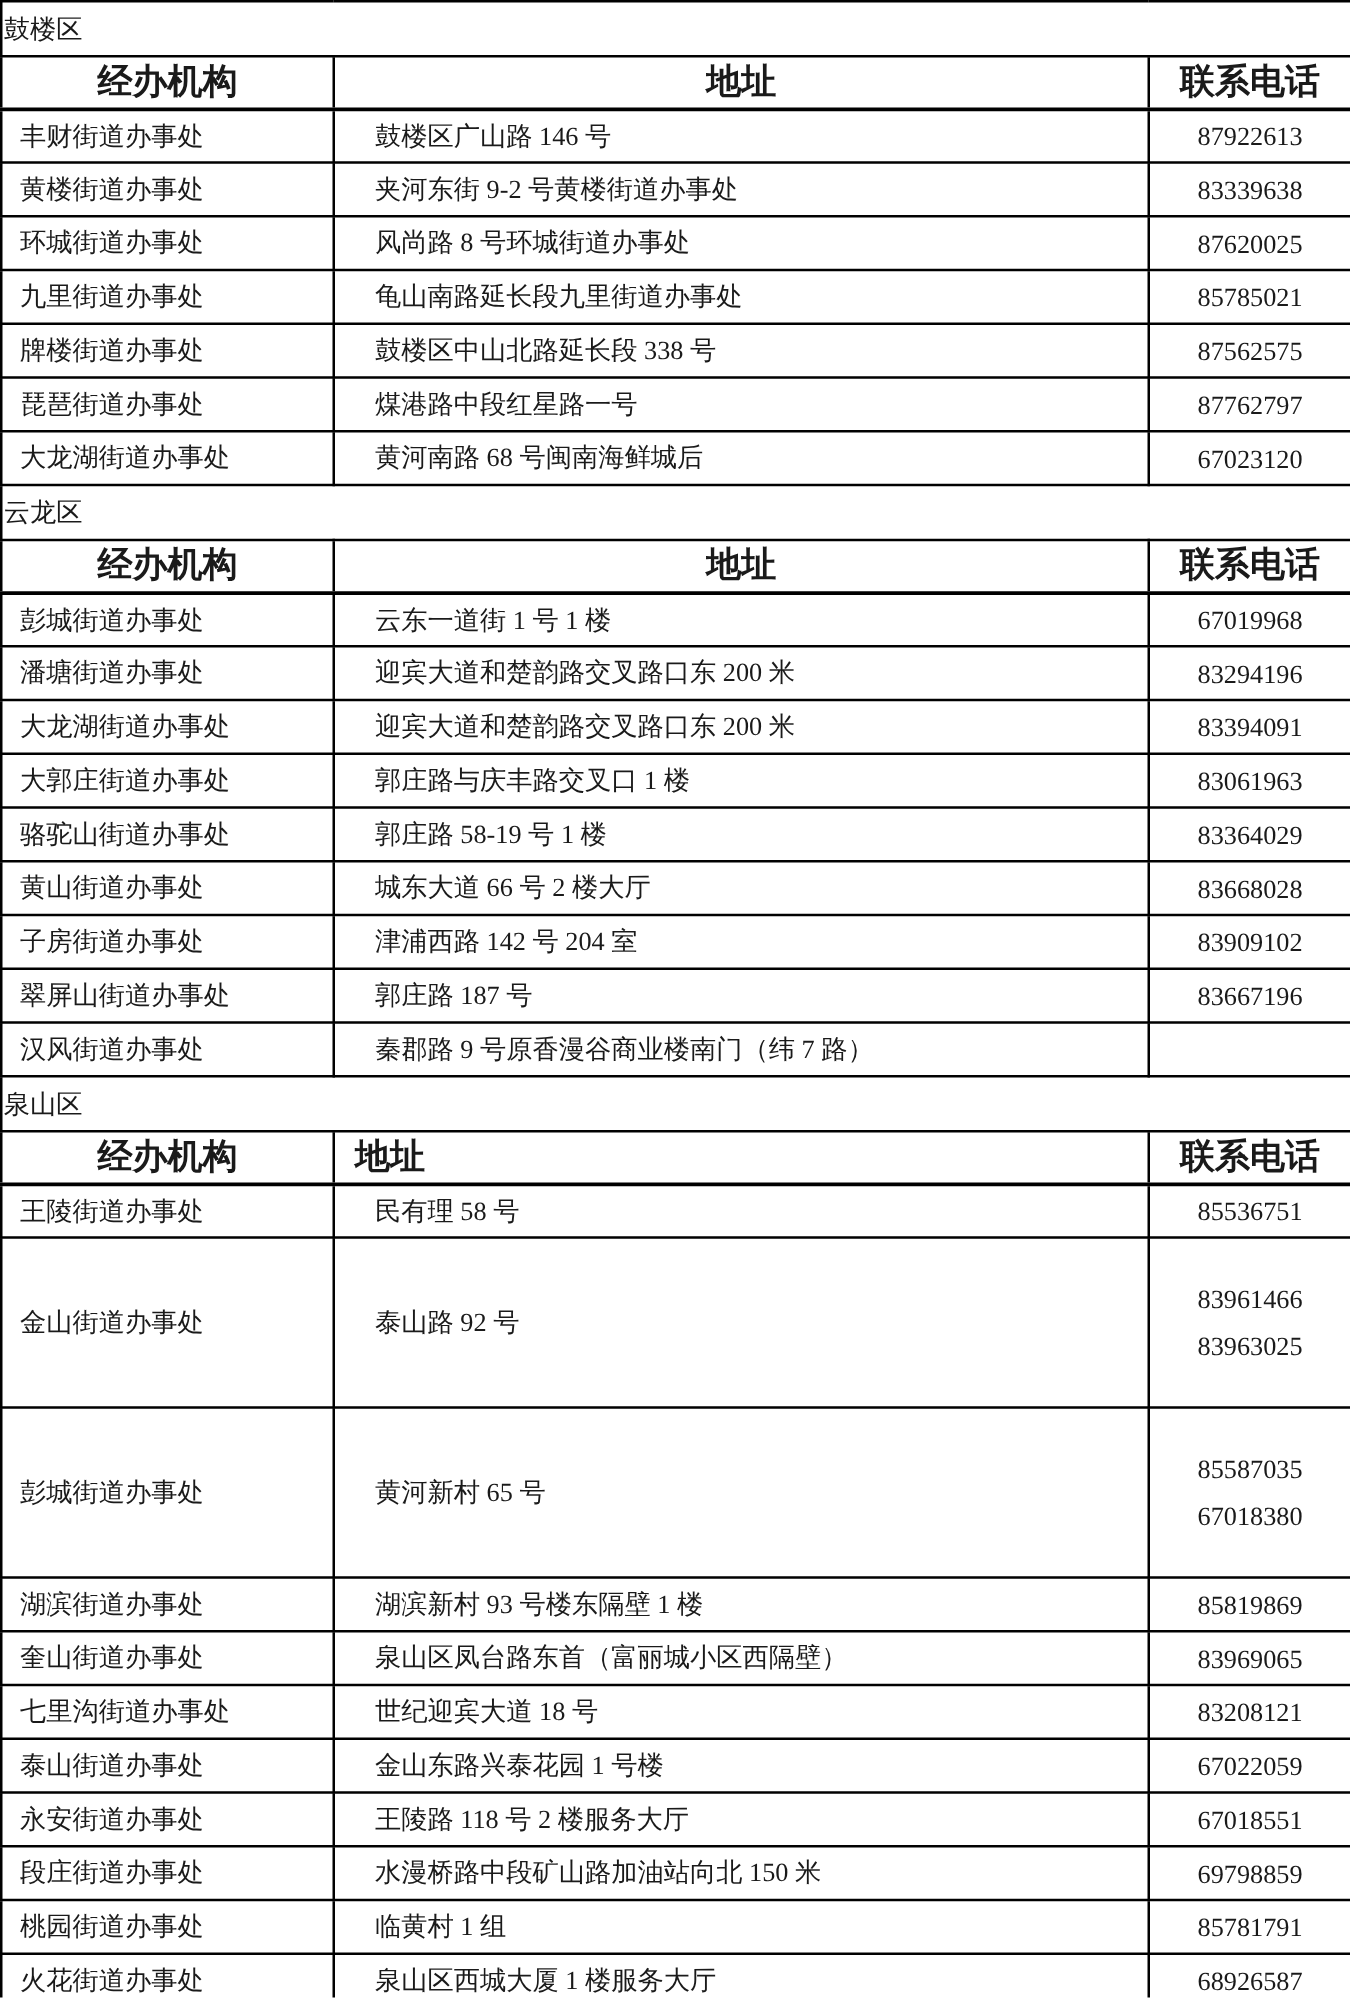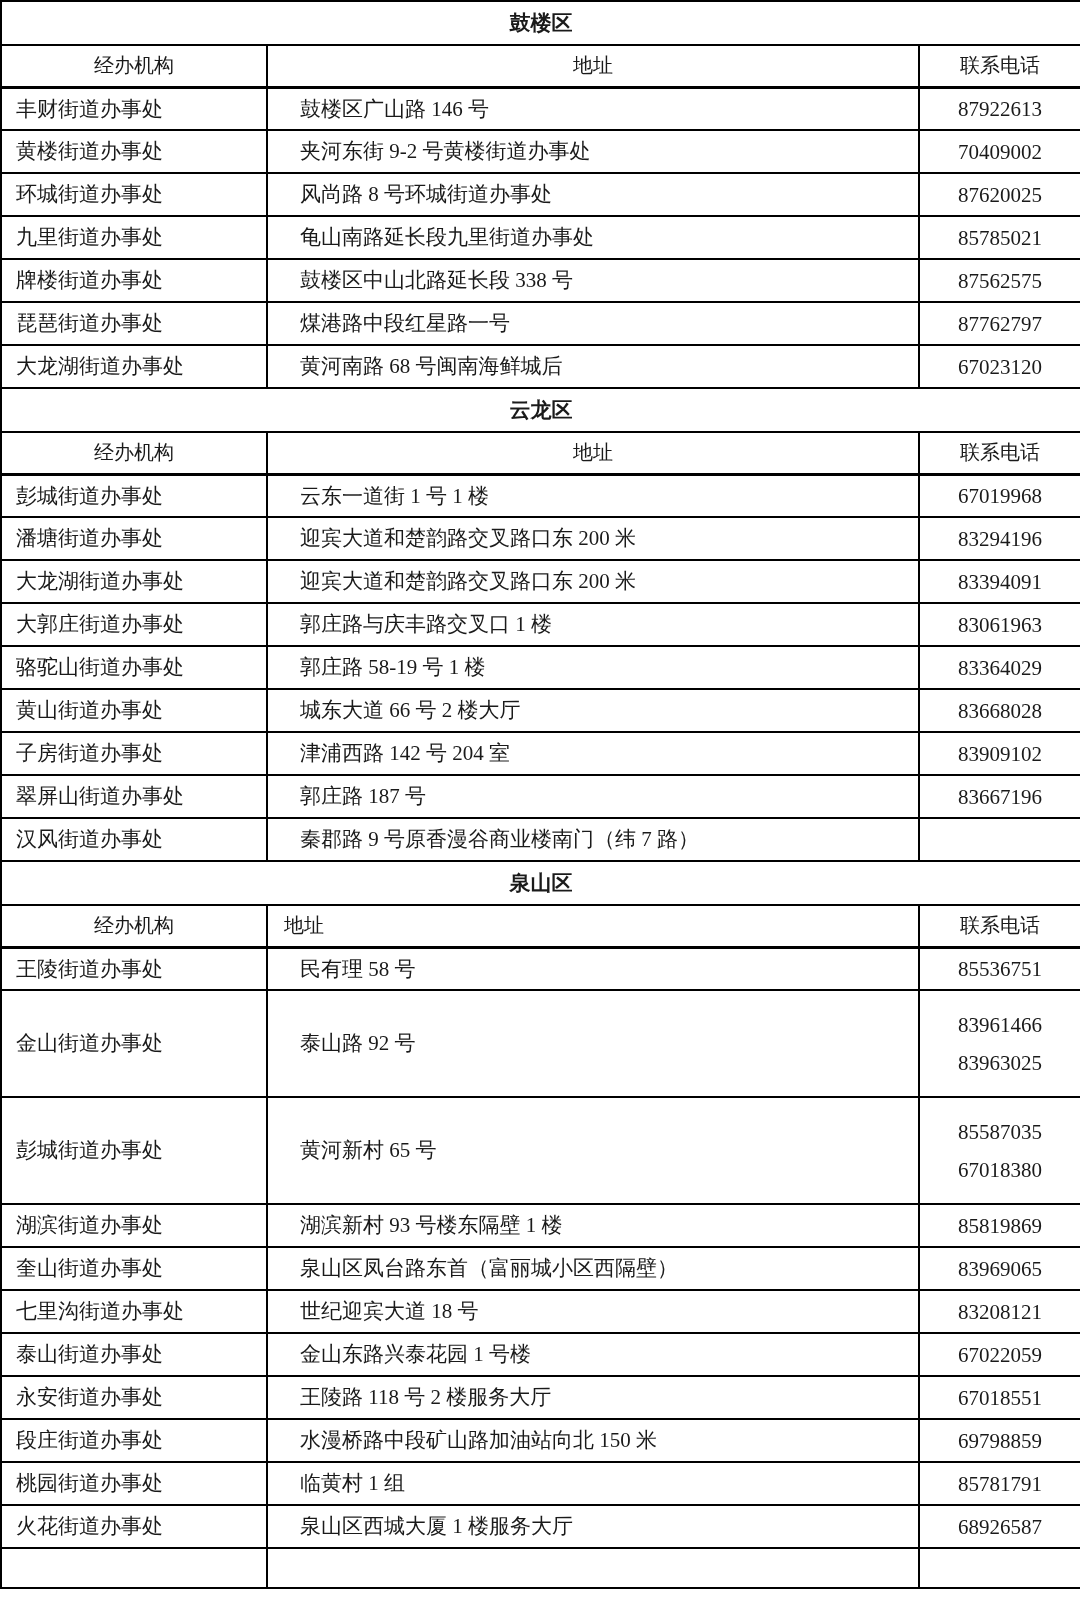--- a/index.html
+++ b/index.html
@@ -22,37 +22,37 @@
   table.contact-table td {
     border: 2px solid #000;
     font-size: 21px;
     line-height: 1.15;
     overflow: hidden;
     vertical-align: middle;
     box-sizing: border-box;
   }
   tr.district-row { height: 44px; }
   td.district-cell {
-    text-align: center;
-    font-weight: bold;
+    text-align: left;
+    font-weight: normal;
     font-size: 22px;
   }
   tr.head-row { height: 42px; }
   tr.head-row td {
-    font-weight: normal;
-    font-size: 20px;
+    font-weight: bold;
+    font-size: 28px;
     text-align: center;
     border-bottom-width: 3px;
   }
   tr.head-row td.align-left {
     text-align: left;
     padding-left: 16px;
   }
   tr.data-row { height: 43px; }
-  tr.data-row.tall { height: 107px; }
+  tr.data-row.tall { height: 136px; }
   td.org-cell {
     text-align: left;
     padding-left: 14px;
   }
   td.addr-cell {
     text-align: left;
     padding-left: 32px;
   }
   td.phone-cell {
     text-align: center;
@@ -84,21 +84,21 @@
         <td class="org-cell">丰财街道办事处</td>
         <td class="addr-cell">鼓楼区广山路 146 号</td>
         <td class="phone-cell">
           <div class="phone-line">87922613</div>
         </td>
       </tr>
       <tr class="data-row">
         <td class="org-cell">黄楼街道办事处</td>
         <td class="addr-cell">夹河东街 9-2 号黄楼街道办事处</td>
         <td class="phone-cell">
-          <div class="phone-line">70409002</div>
+          <div class="phone-line">83339638</div>
         </td>
       </tr>
       <tr class="data-row">
         <td class="org-cell">环城街道办事处</td>
         <td class="addr-cell">风尚路 8 号环城街道办事处</td>
         <td class="phone-cell">
           <div class="phone-line">87620025</div>
         </td>
       </tr>
       <tr class="data-row">

